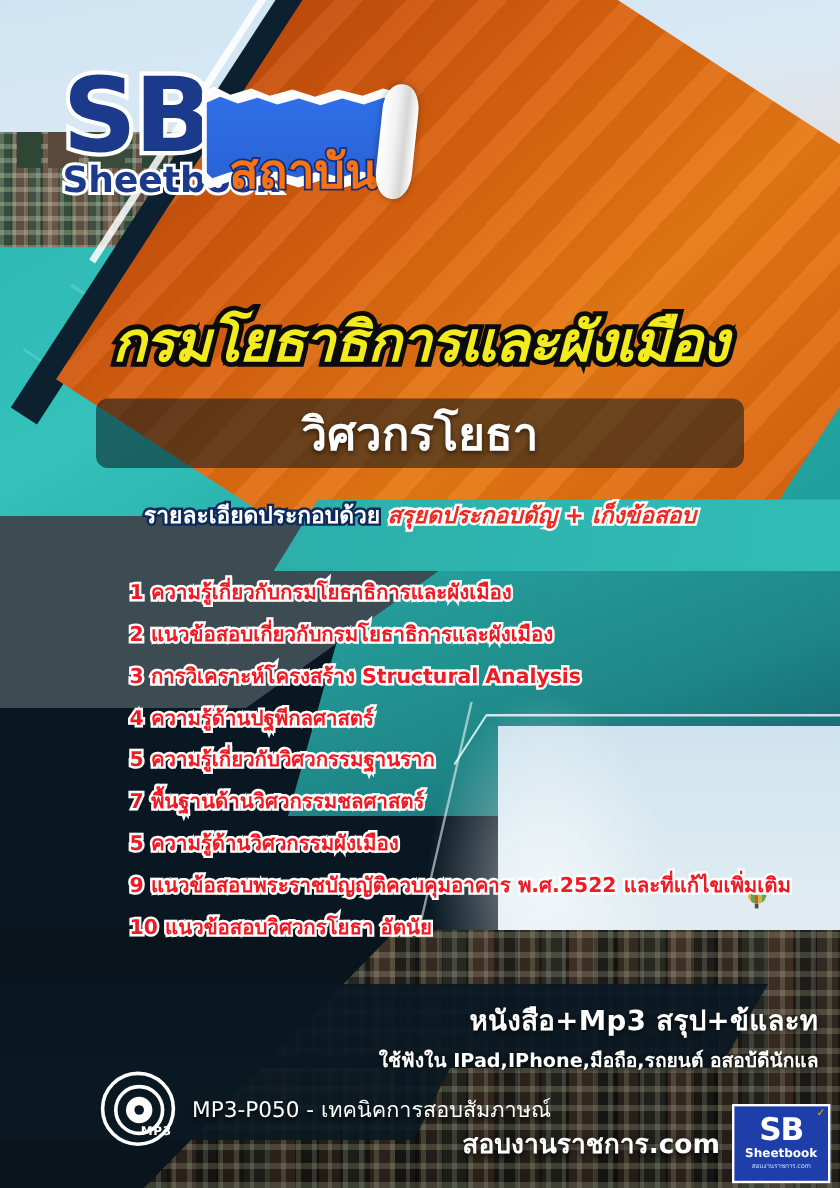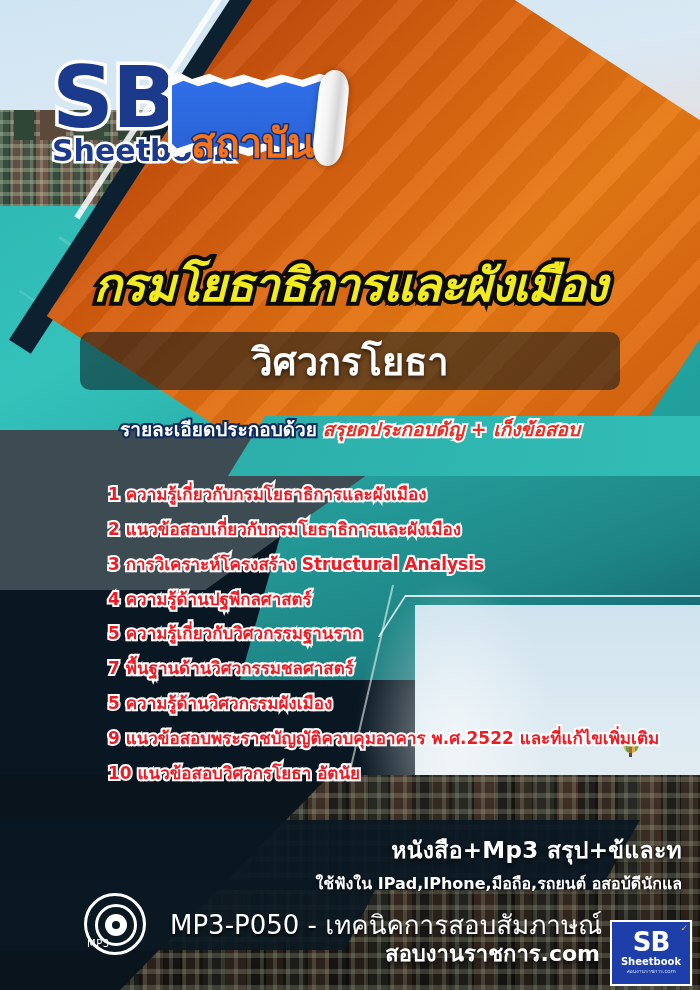--- a/index.html
+++ b/index.html
@@ -281,25 +281,25 @@
     position:absolute;left:84px;top:893px;z-index:60;display:flex;align-items:center;
   }
   .mp3-icon{
     position:relative;width:62px;height:62px;border-radius:50%;
     border:3px solid #ffffff;box-sizing:border-box;flex:0 0 auto;
   }
   .mp3-icon .r2{position:absolute;left:8px;top:8px;width:42px;height:42px;border-radius:50%;border:3px solid #fff;box-sizing:border-box;}
   .mp3-icon .r3{position:absolute;left:18px;top:18px;width:22px;height:22px;border-radius:50%;background:#fff;}
   .mp3-icon .r4{position:absolute;left:25px;top:25px;width:8px;height:8px;border-radius:50%;background:#0a1822;}
   .mp3-icon .lbl{
-    position:absolute;left:0;bottom:3px;width:56px;text-align:left;
-    font-size:10px;font-weight:normal;color:#ffffff;letter-spacing:.5px;
+    position:absolute;left:0;bottom:3px;width:56px;text-align:right;
+    font-size:10px;font-weight:bold;color:#ffffff;letter-spacing:.5px;
   }
   .mp3-text{
-    margin-left:24px;font-size:26px;color:#ffffff;
+    margin-left:14px;font-size:18px;color:#ffffff;
     text-shadow:0 2px 3px rgba(0,0,0,.8);white-space:nowrap;
   }
 
   .site-url{
     position:absolute;right:100px;top:936px;z-index:60;
     font-size:22px;font-weight:bold;color:#ffffff;
     text-shadow:0 2px 4px rgba(0,0,0,.85);
   }
 
   .sb-badge{

